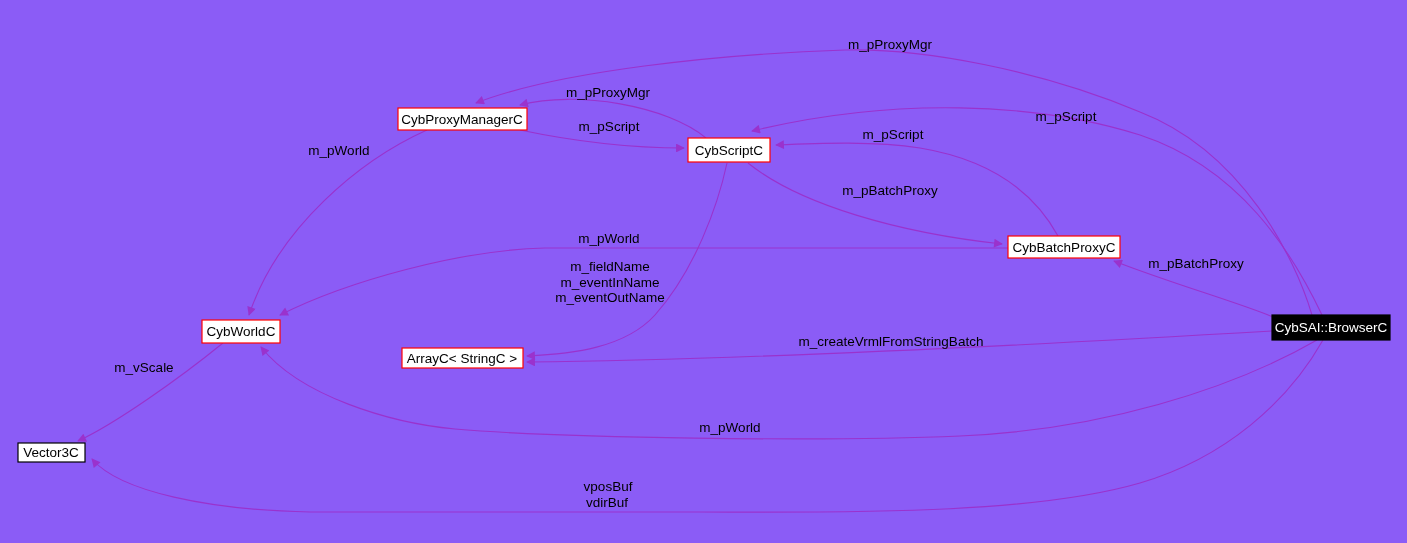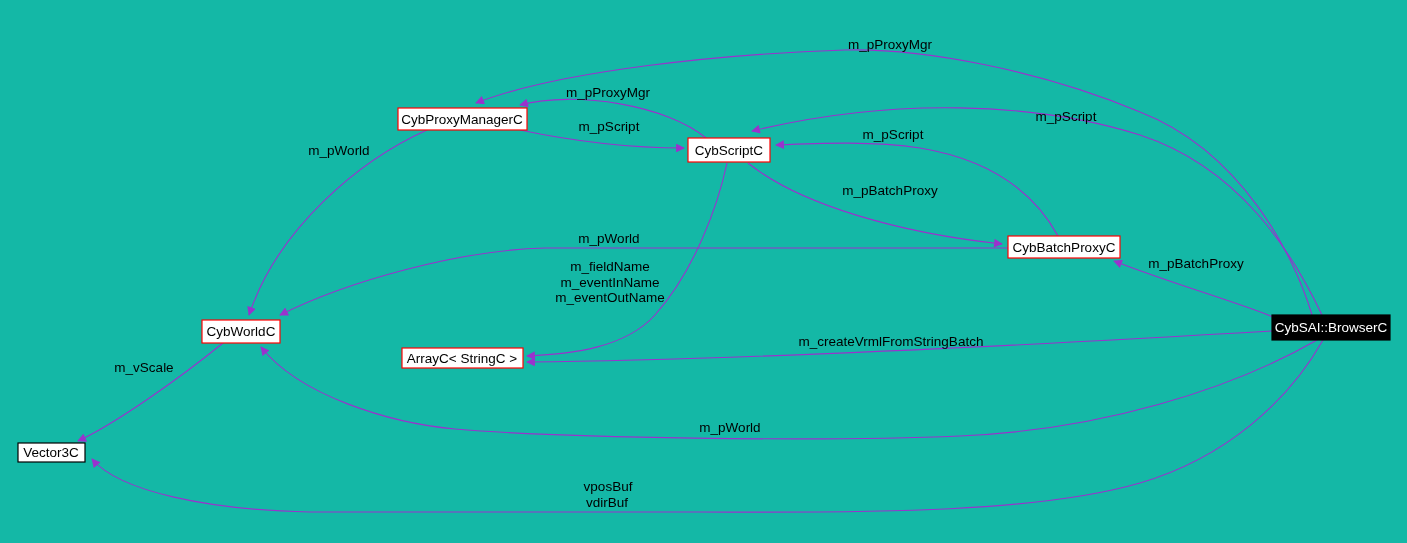--- a/index.html
+++ b/index.html
@@ -1,16 +1,16 @@
 <!DOCTYPE html>
 <html><head>
 <meta charset="utf-8">
 <style>
   html,body{margin:0;padding:0;background:#ffffff;}
-  .stage{position:relative;width:1407px;height:543px;background:#14b8a6;
+  .stage{position:relative;width:1407px;height:543px;background:#8b5cf6;
          font-family:"Liberation Sans", sans-serif;}
   svg{display:block}
   .edge{fill:none;stroke:var(--edge,#9a32cd);stroke-width:1.1px;}
   .edge-label{font-size:13.5px;fill:#000000;}
   .node-label{font-size:13.5px;fill:#000000;}
   .node-label-inv{font-size:13.5px;fill:#ffffff;}
   .node-red{fill:#ffffff;stroke:#ff0000;stroke-width:1.2px;}
   .node-black{fill:#ffffff;stroke:#000000;stroke-width:1.2px;}
   .node-current{fill:#000000;stroke:#000000;stroke-width:1.2px;}
   text{text-anchor:middle;}

